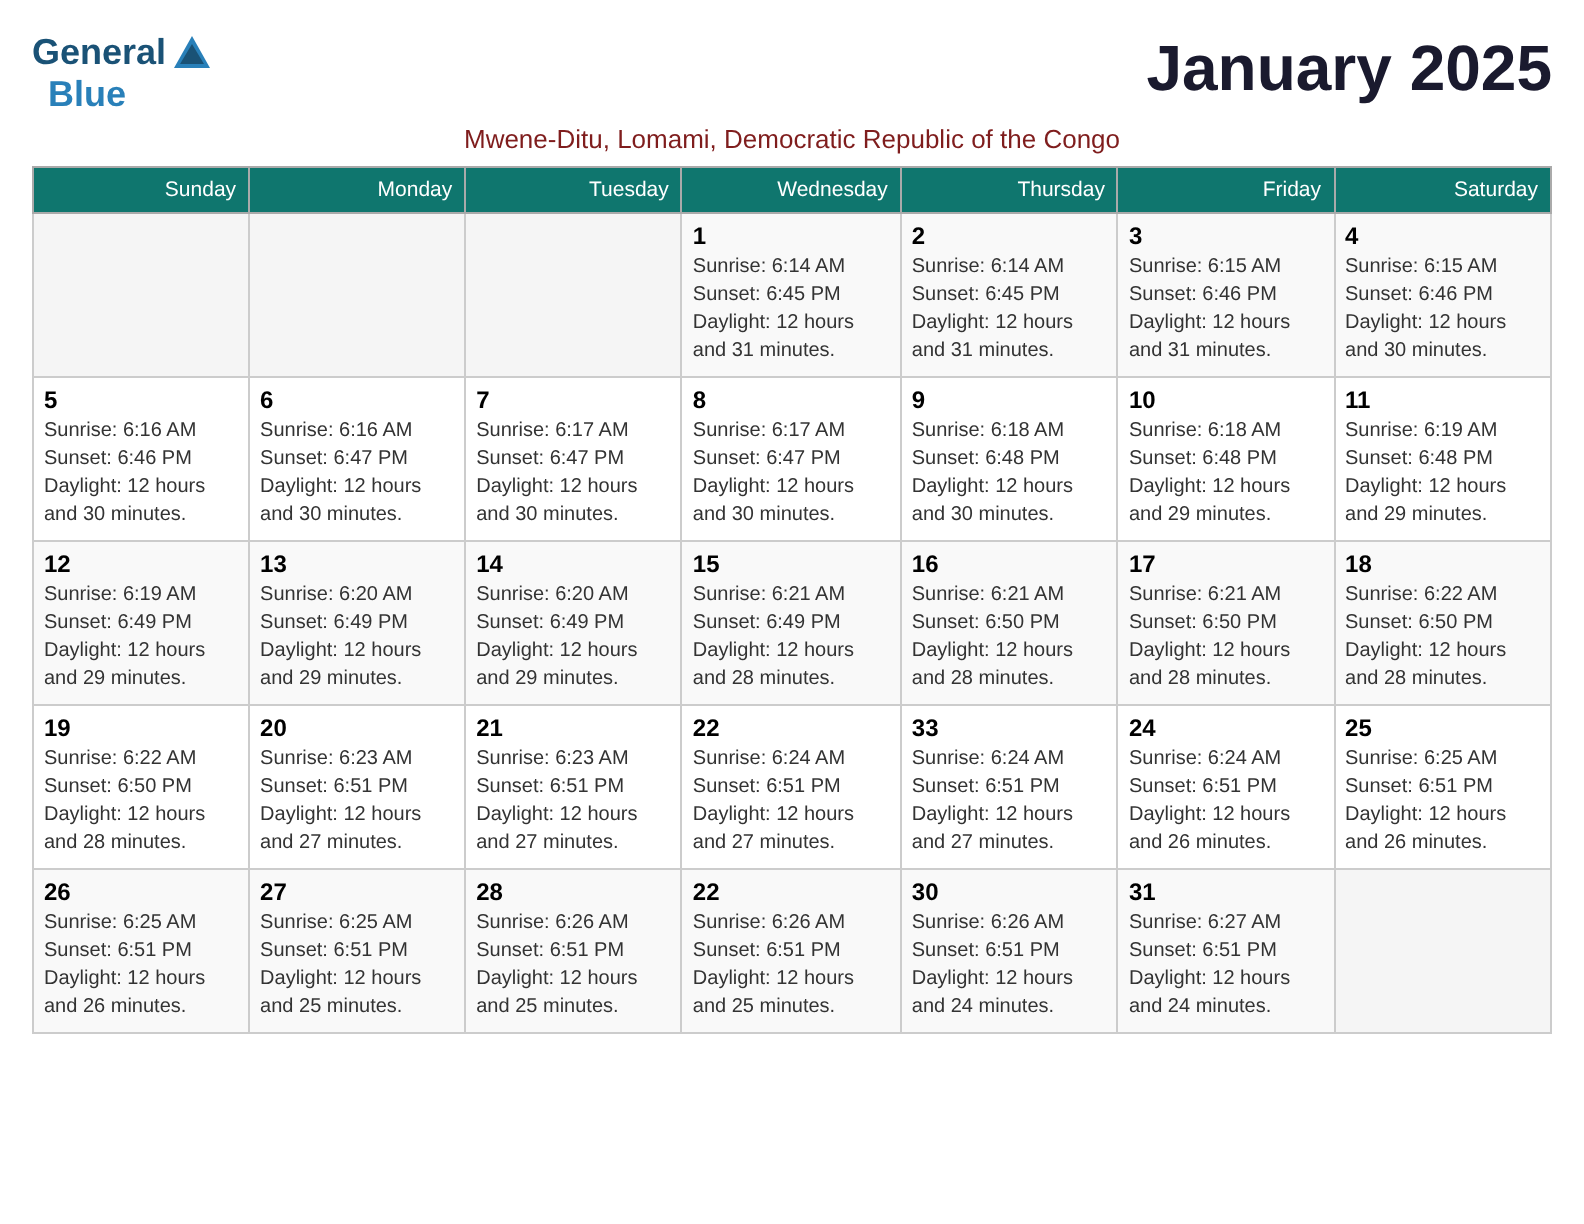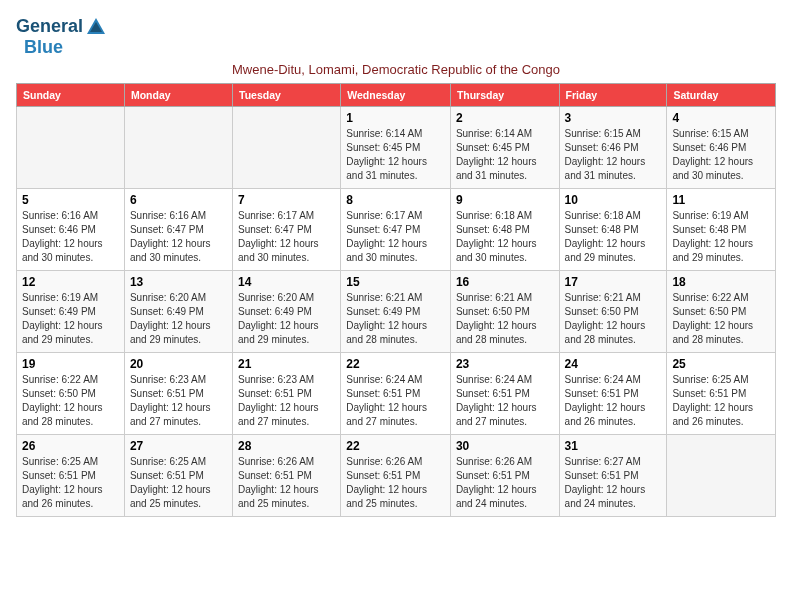--- a/index.html
+++ b/index.html
@@ -33,24 +33,24 @@
       color: #7f1d1d;
       text-align: center;
       margin-bottom: 6px;
     }
     table {
       width: 100%;
       border-collapse: collapse;
       font-size: 10.5px;
     }
     thead th {
-      background-color: #ef4444;
+      background-color: #0f766e;
       color: #fff;
-      font-weight: bold;
-      text-align: left;
+      font-weight: normal;
+      text-align: right;
       padding: 5px 6px;
       border: 1px solid #aaa;
     }
     tbody td {
       vertical-align: top;
       border: 1px solid #ccc;
       padding: 4px 5px;
       height: 82px;
       width: 113px;
       background: #fff;
@@ -81,20 +81,23 @@
         <div style="font-size:18px;font-weight:bold;color:#1a5276;line-height:1.1;">
           <span style="color:#1a5276;">General</span><svg width="22" height="22" viewBox="0 0 22 22" style="vertical-align:middle;margin-left:2px;">
               <polygon points="11,2 20,18 2,18" fill="#2980b9"></polygon>
               <polygon points="11,6 17,16 5,16" fill="#1a5276"></polygon>
             </svg>
         </div>
       </div>
       <div style="font-size:18px;font-weight:bold;color:#2980b9;line-height:1.1;margin-left:8px;">Blue</div>
     </div>
   </div>
+  <div class="title-block">
+    <div class="month-title">January 2025</div>
+  </div>
 </div>
 
 <div class="subtitle">Mwene-Ditu, Lomami, Democratic Republic of the Congo</div>
 
 <table>
   <thead>
     <tr id="weekday-header">
     <th>Sunday</th>
         <th>Monday</th>
         <th>Tuesday</th>
@@ -263,21 +266,21 @@
 and 27 minutes.</div>
         </td>
         <td>
           <span class="day-num">22</span>
           <div class="day-info" style="white-space: pre-line;">Sunrise: 6:24 AM
 Sunset: 6:51 PM
 Daylight: 12 hours
 and 27 minutes.</div>
         </td>
         <td>
-          <span class="day-num">23</span>
+          <span class="day-num">33</span>
           <div class="day-info" style="white-space: pre-line;">Sunrise: 6:24 AM
 Sunset: 6:51 PM
 Daylight: 12 hours
 and 27 minutes.</div>
         </td>
         <td>
           <span class="day-num">24</span>
           <div class="day-info" style="white-space: pre-line;">Sunrise: 6:24 AM
 Sunset: 6:51 PM
 Daylight: 12 hours

